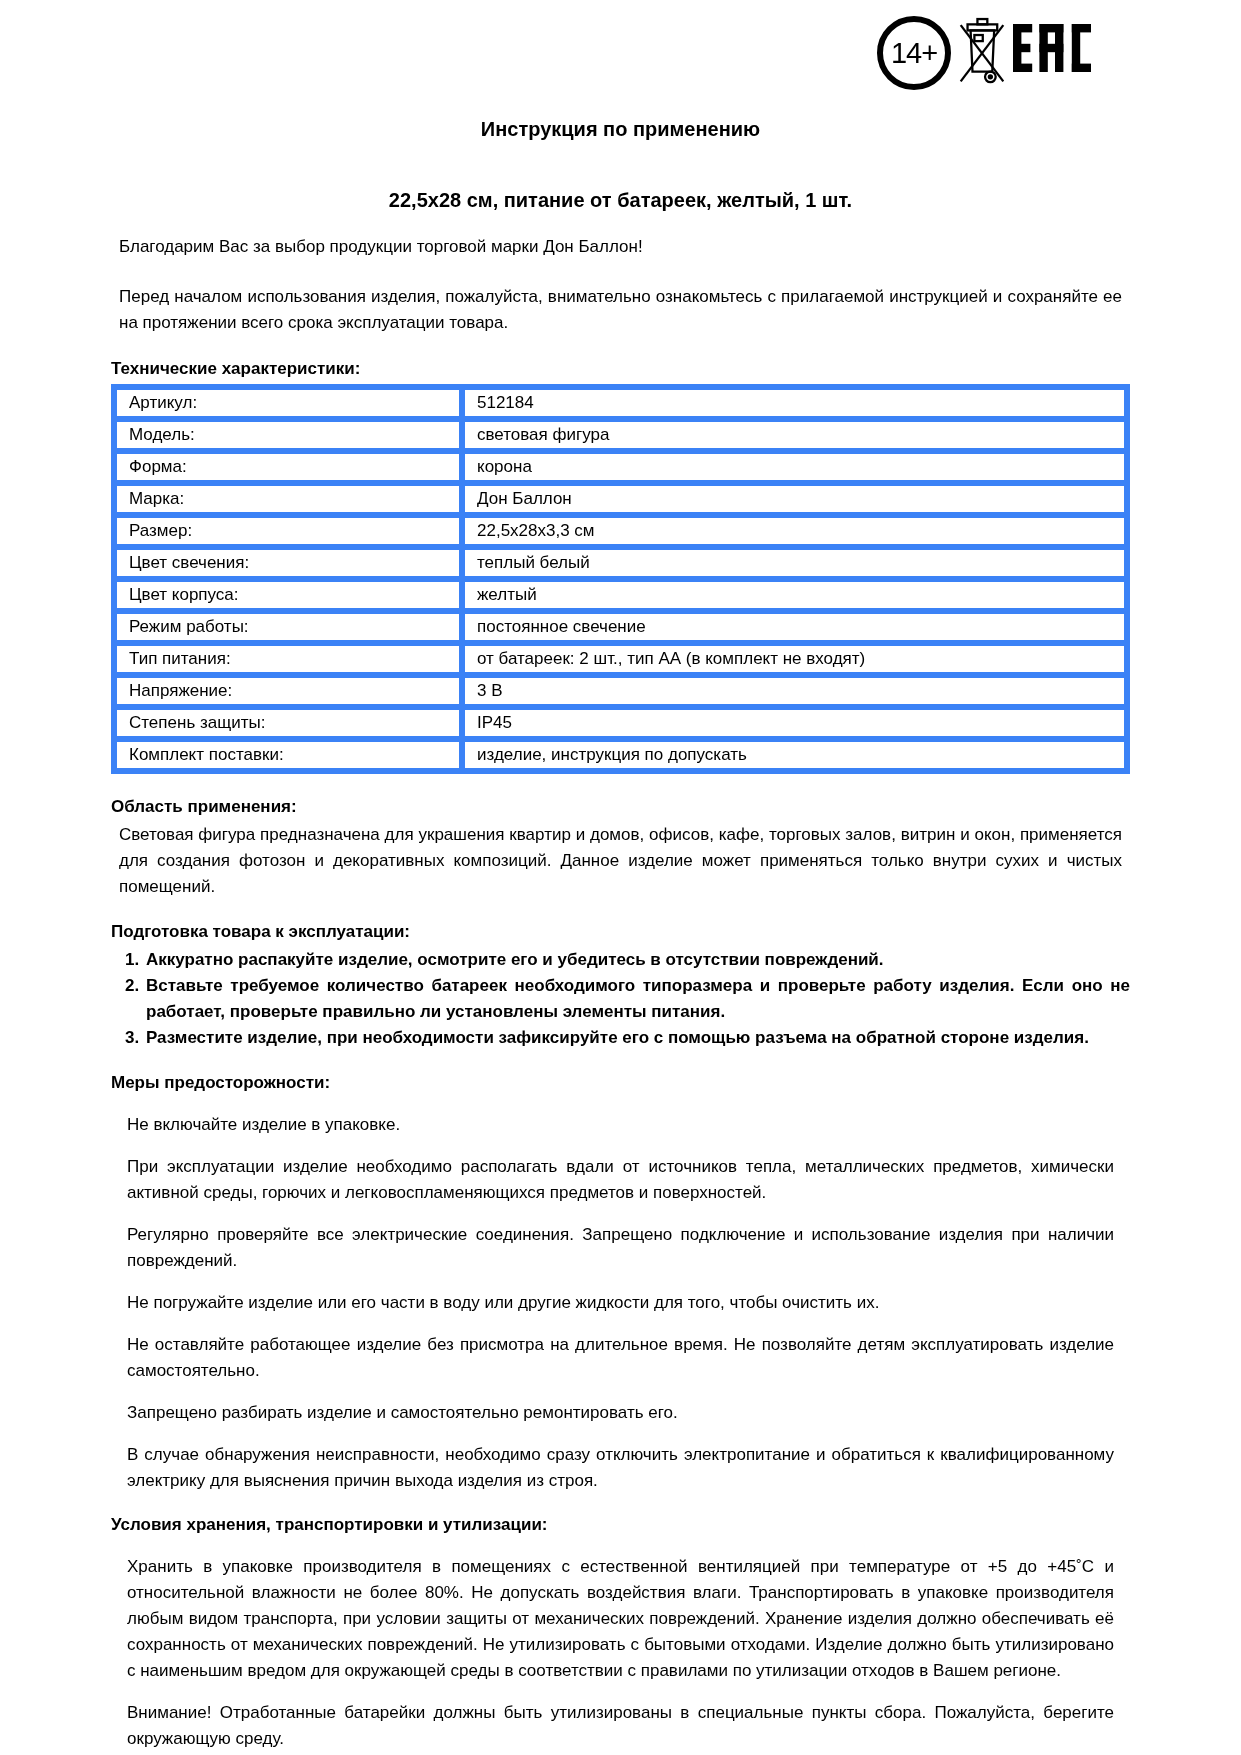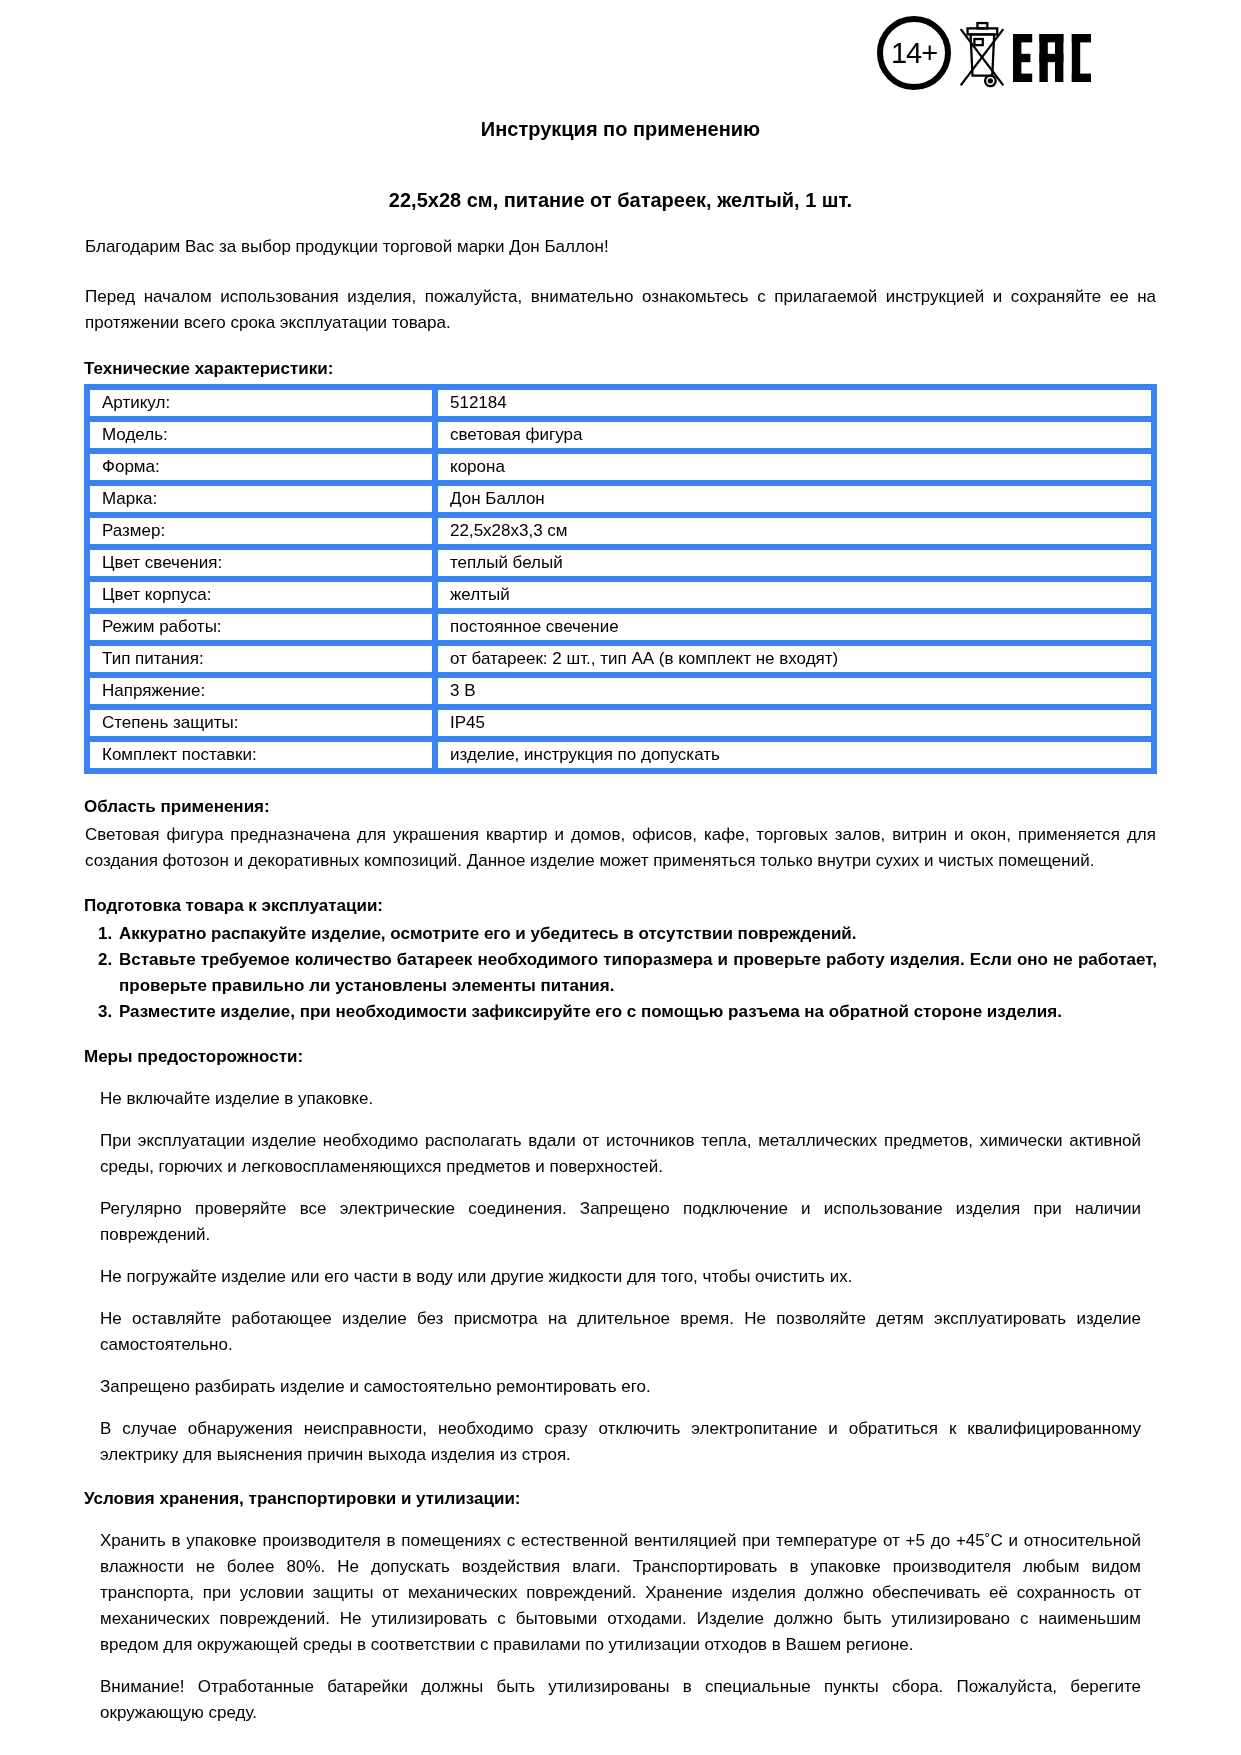--- a/index.html
+++ b/index.html
@@ -7,29 +7,29 @@
     position: relative;
     width: 1241px;
     height: 1755px;
     background: #ffffff;
     color: #000000;
     font-family: "Liberation Sans", "DejaVu Sans", sans-serif;
     font-size: 17px;
     line-height: 26px;
     overflow: hidden;
   }
-  .content { padding: 0 84px; }
+  .content { padding: 0 111px; }
 
   
   .marks {
     position: absolute;
     top: 16px;
     right: 150px;
     display: flex;
-    align-items: flex-end;
+    align-items: flex-start;
   }
   .age-badge {
     width: 62px; height: 62px;
     border: 6px solid #000;
     border-radius: 50%;
     display: flex; align-items: center; justify-content: center;
     font-size: 29px;
     line-height: 1;
     letter-spacing: -1px;
   }
@@ -43,21 +43,21 @@
     font-weight: bold;
     text-align: center;
   }
   .doc-subtitle {
     margin: 45px 0 0;
     font-size: 20px;
     line-height: 26px;
     font-weight: bold;
     text-align: center;
   }
-  p { margin: 1px; }
+  p { margin: 8px; }
   .just { text-align: justify; }
   .p-thanks { margin-top: 21px; }
   .p-note   { margin-top: 24px; }
   .sec-heading {
     font-weight: bold;
     margin-top: 20px;
   }
   .sec-heading.tight + * { margin-top: 2px; }
 
   

